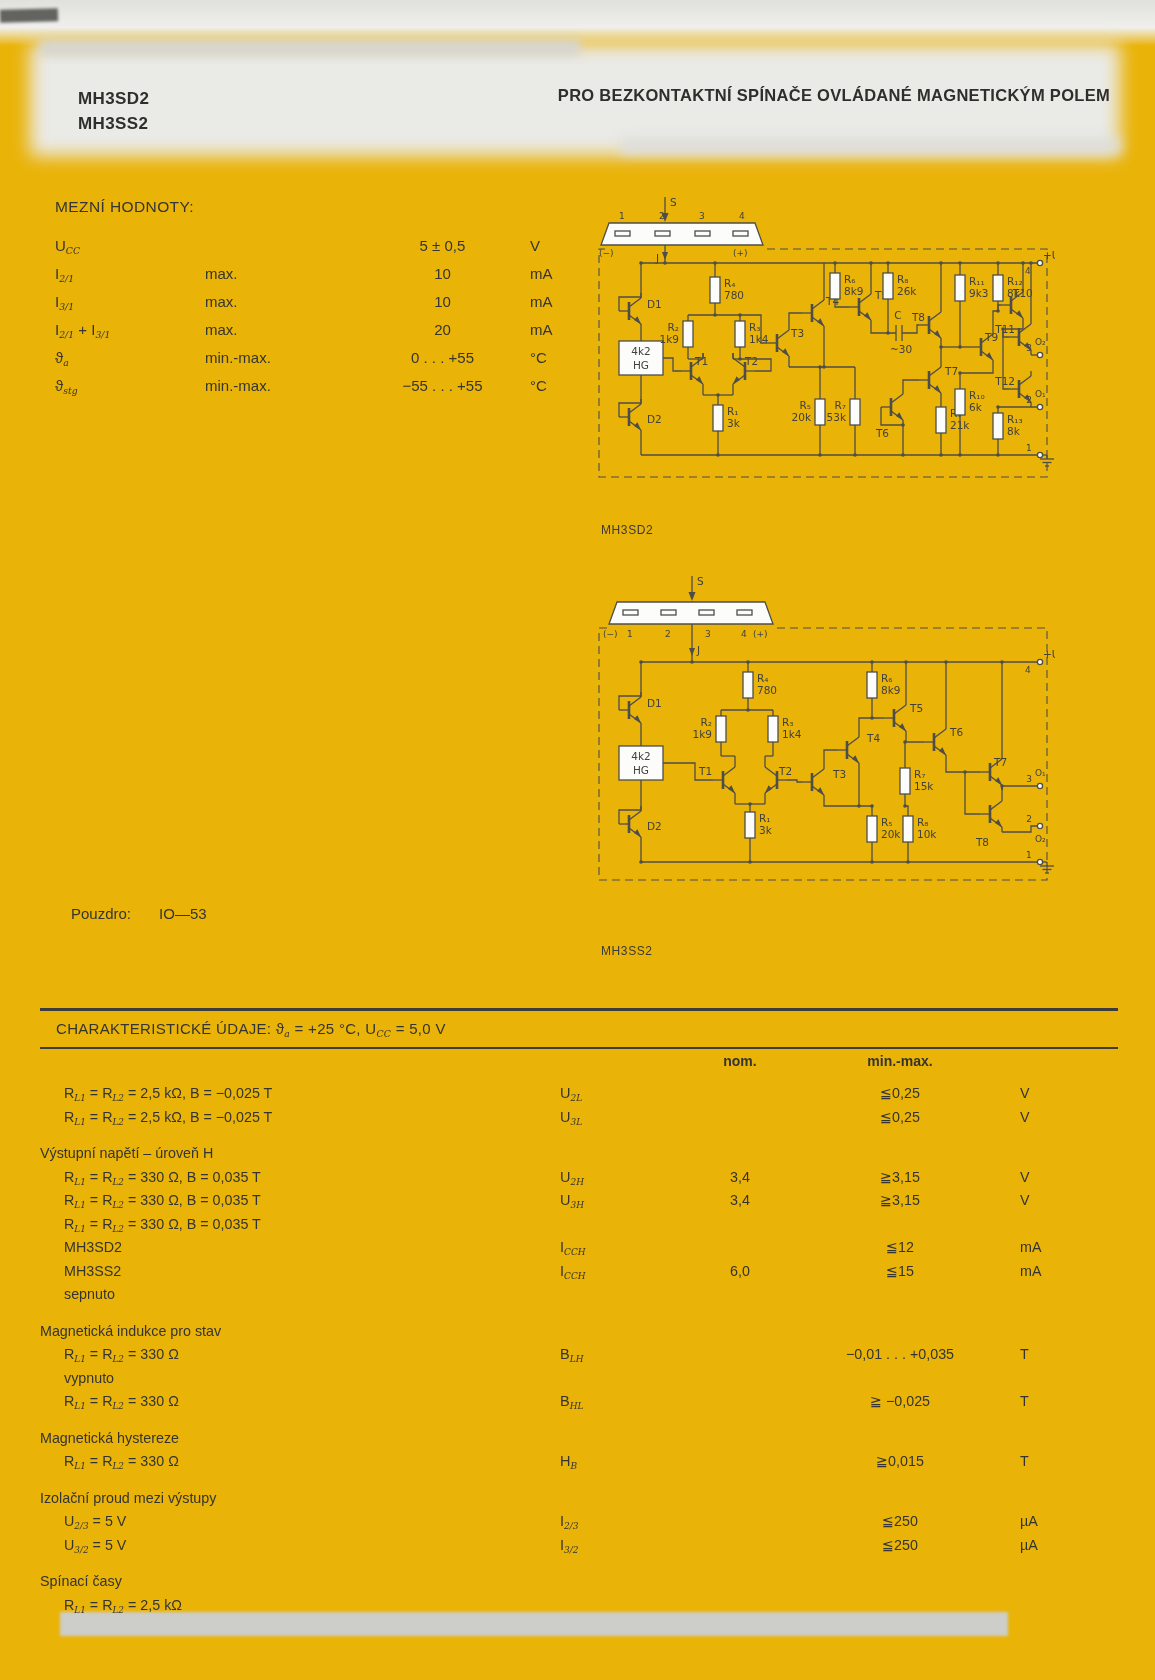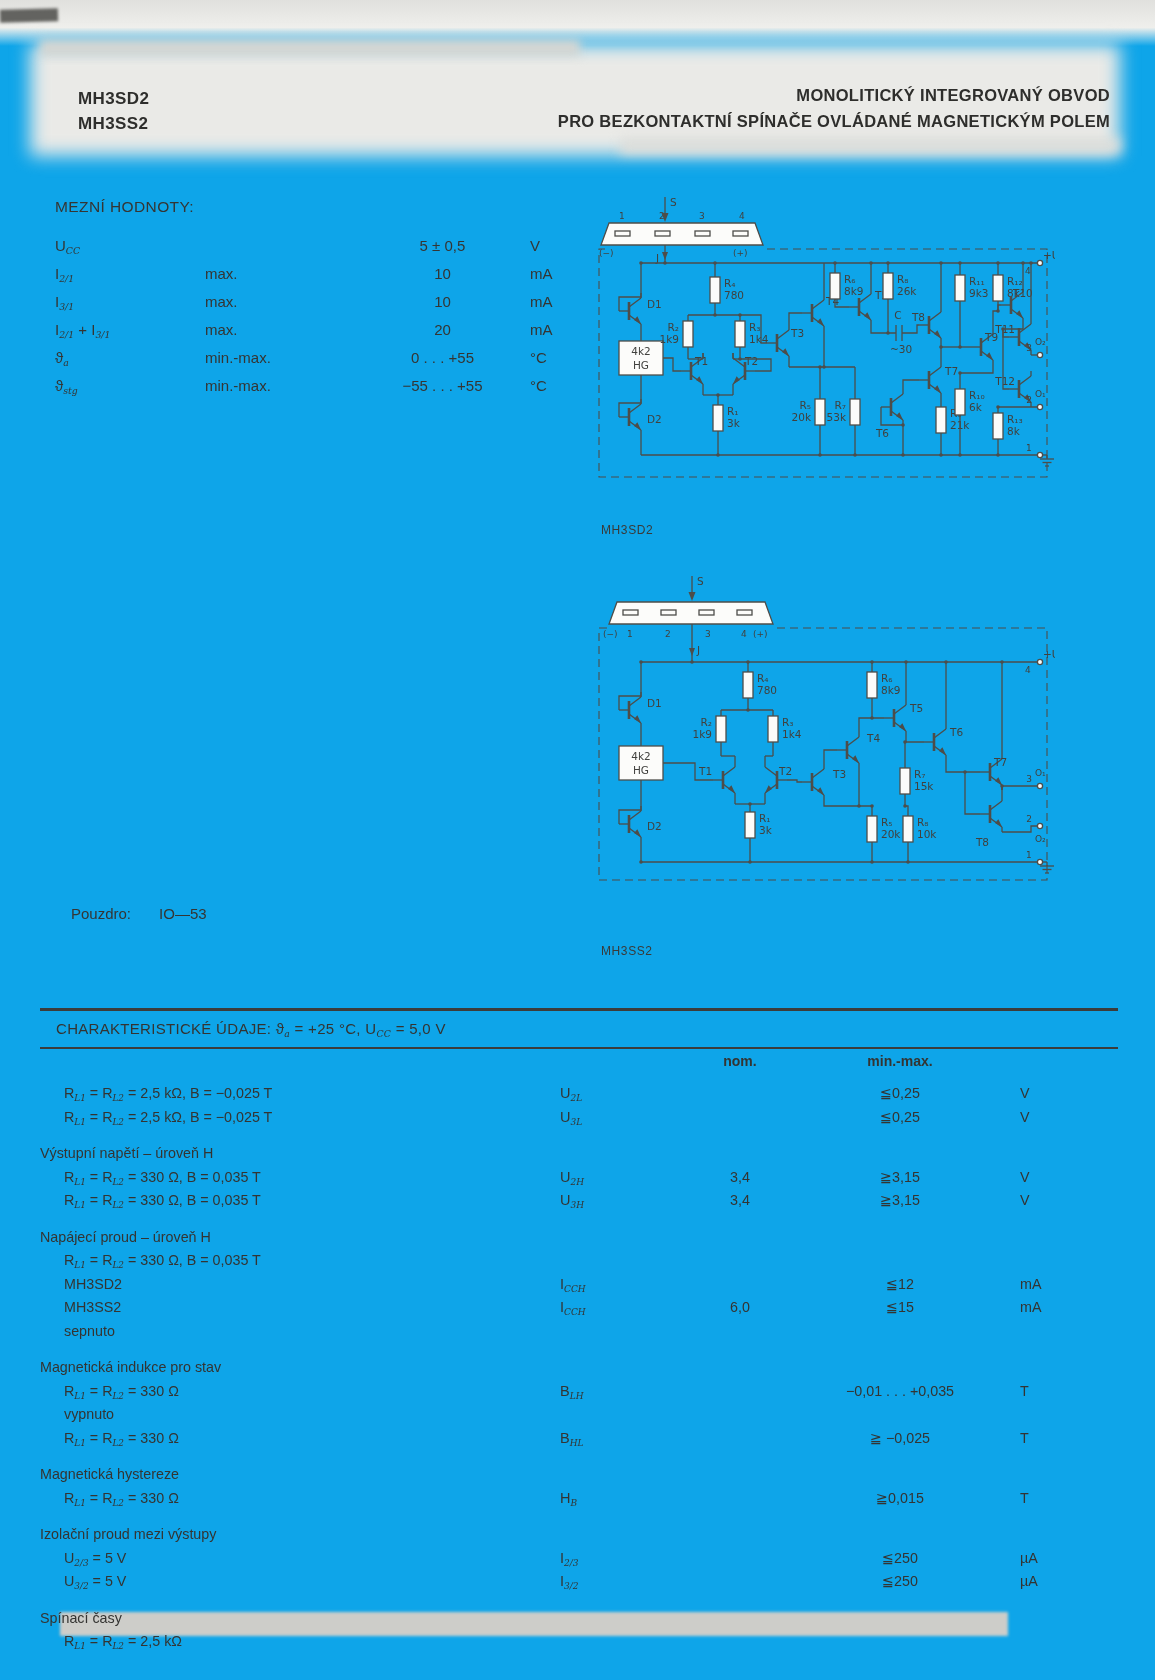--- a/index.html
+++ b/index.html
@@ -1,16 +1,16 @@
 <!DOCTYPE html>
 <html><head>
 <meta charset="utf-8">
 <style>
   html,body{margin:0;padding:0;background:#9a9a98;}
-  .page{position:relative;width:1155px;height:1680px;background:#0ea5e9;overflow:hidden;
+  .page{position:relative;width:1155px;height:1680px;background:#eab308;overflow:hidden;
         font-family:"Liberation Sans","DejaVu Sans",sans-serif;color:#333;}
   
   .art{position:absolute;pointer-events:none;}
   .art-topband{left:0;top:0;width:1155px;height:46px;background:linear-gradient(180deg,#e0e0dd 0%,#efefec 60%,rgba(252,252,250,0) 100%);}
   .art-corner{left:0;top:9px;width:58px;height:13px;background:#4c4c49;filter:blur(1.5px);opacity:.85;transform:rotate(-1.5deg);}
   .art-headerwash{left:30px;top:44px;width:1090px;height:112px;background:#eaeae7;filter:blur(9px);}
   .art-headstreak{left:40px;top:40px;width:540px;height:16px;background:#d6d6d2;filter:blur(5px);}
   .art-rightstreak{left:620px;top:138px;width:500px;height:16px;background:#dededa;filter:blur(6px);}
   .art-bottomband{left:60px;top:1612px;width:948px;height:24px;background:#cdcdc9;filter:blur(1.5px);}
   .content{position:absolute;left:0;top:0;width:1155px;height:1680px;}
@@ -70,21 +70,20 @@
   <div class="art art-rightstreak"></div>
   <div class="art art-bottomband"></div>
 
   <div class="content">
 
     <div class="hdr-left">
       <div>MH3SD2</div>
       <div>MH3SS2</div>
     </div>
     <div class="hdr-right">
-      <div>MONOLITICKÝ INTEGROVANÝ OBVOD</div>
       <div>PRO BEZKONTAKTNÍ SPÍNAČE OVLÁDANÉ MAGNETICKÝM POLEM</div>
     </div>
 
     <div class="limits">
       <div class="limits-h">MEZNÍ HODNOTY:</div>
       <div>
 
           <div class="lrow">
             <div class="l-sym">U<sub>CC</sub></div>
             <div class="l-cond"></div>
@@ -706,27 +705,20 @@
           </div>
 
           <div class="crow cond">
             <div class="c-label">R<sub>L1</sub> = R<sub>L2</sub> = 330 Ω, B = 0,035 T</div>
             <div class="c-sym">U<sub>3H</sub></div>
             <div class="c-nom">3,4</div>
             <div class="c-mm">≧3,15</div>
             <div class="c-unit">V</div>
           </div>
 
-          <div class="crow group">
-            <div class="c-label">Napájecí proud – úroveň H</div>
-            <div class="c-sym"></div>
-            <div class="c-nom"></div>
-            <div class="c-mm"></div>
-            <div class="c-unit"></div>
-          </div>
 
           <div class="crow cond">
             <div class="c-label">R<sub>L1</sub> = R<sub>L2</sub> = 330 Ω, B = 0,035 T</div>
             <div class="c-sym"></div>
             <div class="c-nom"></div>
             <div class="c-mm"></div>
             <div class="c-unit"></div>
           </div>
 
           <div class="crow cond">

